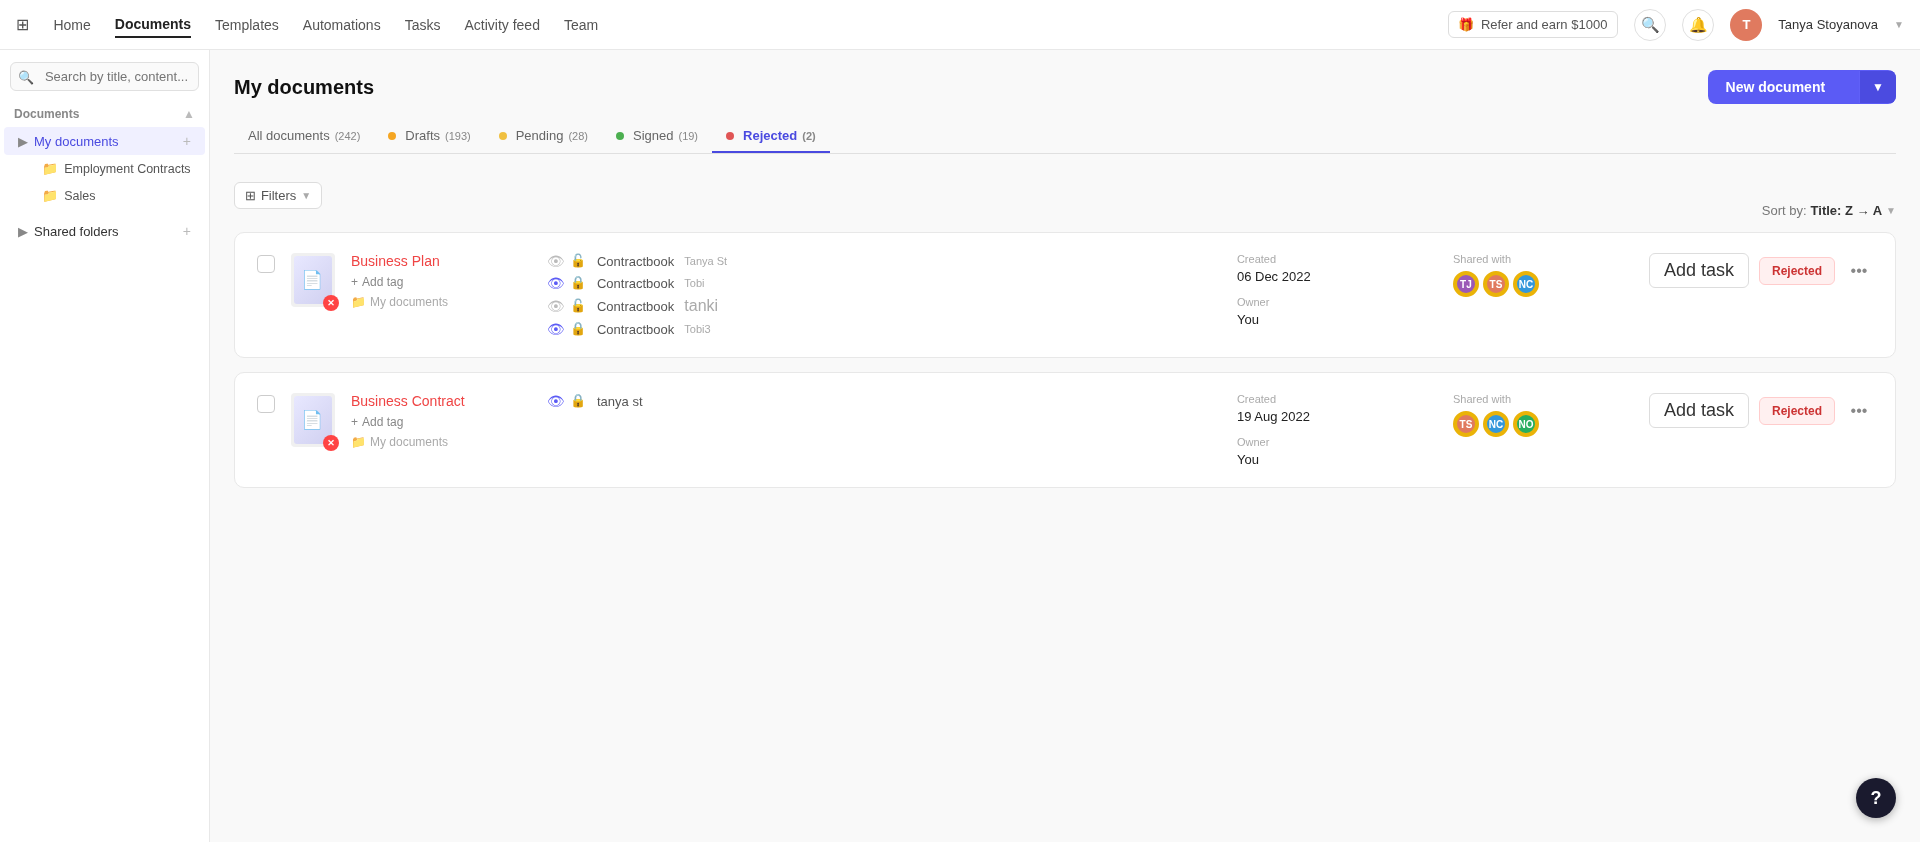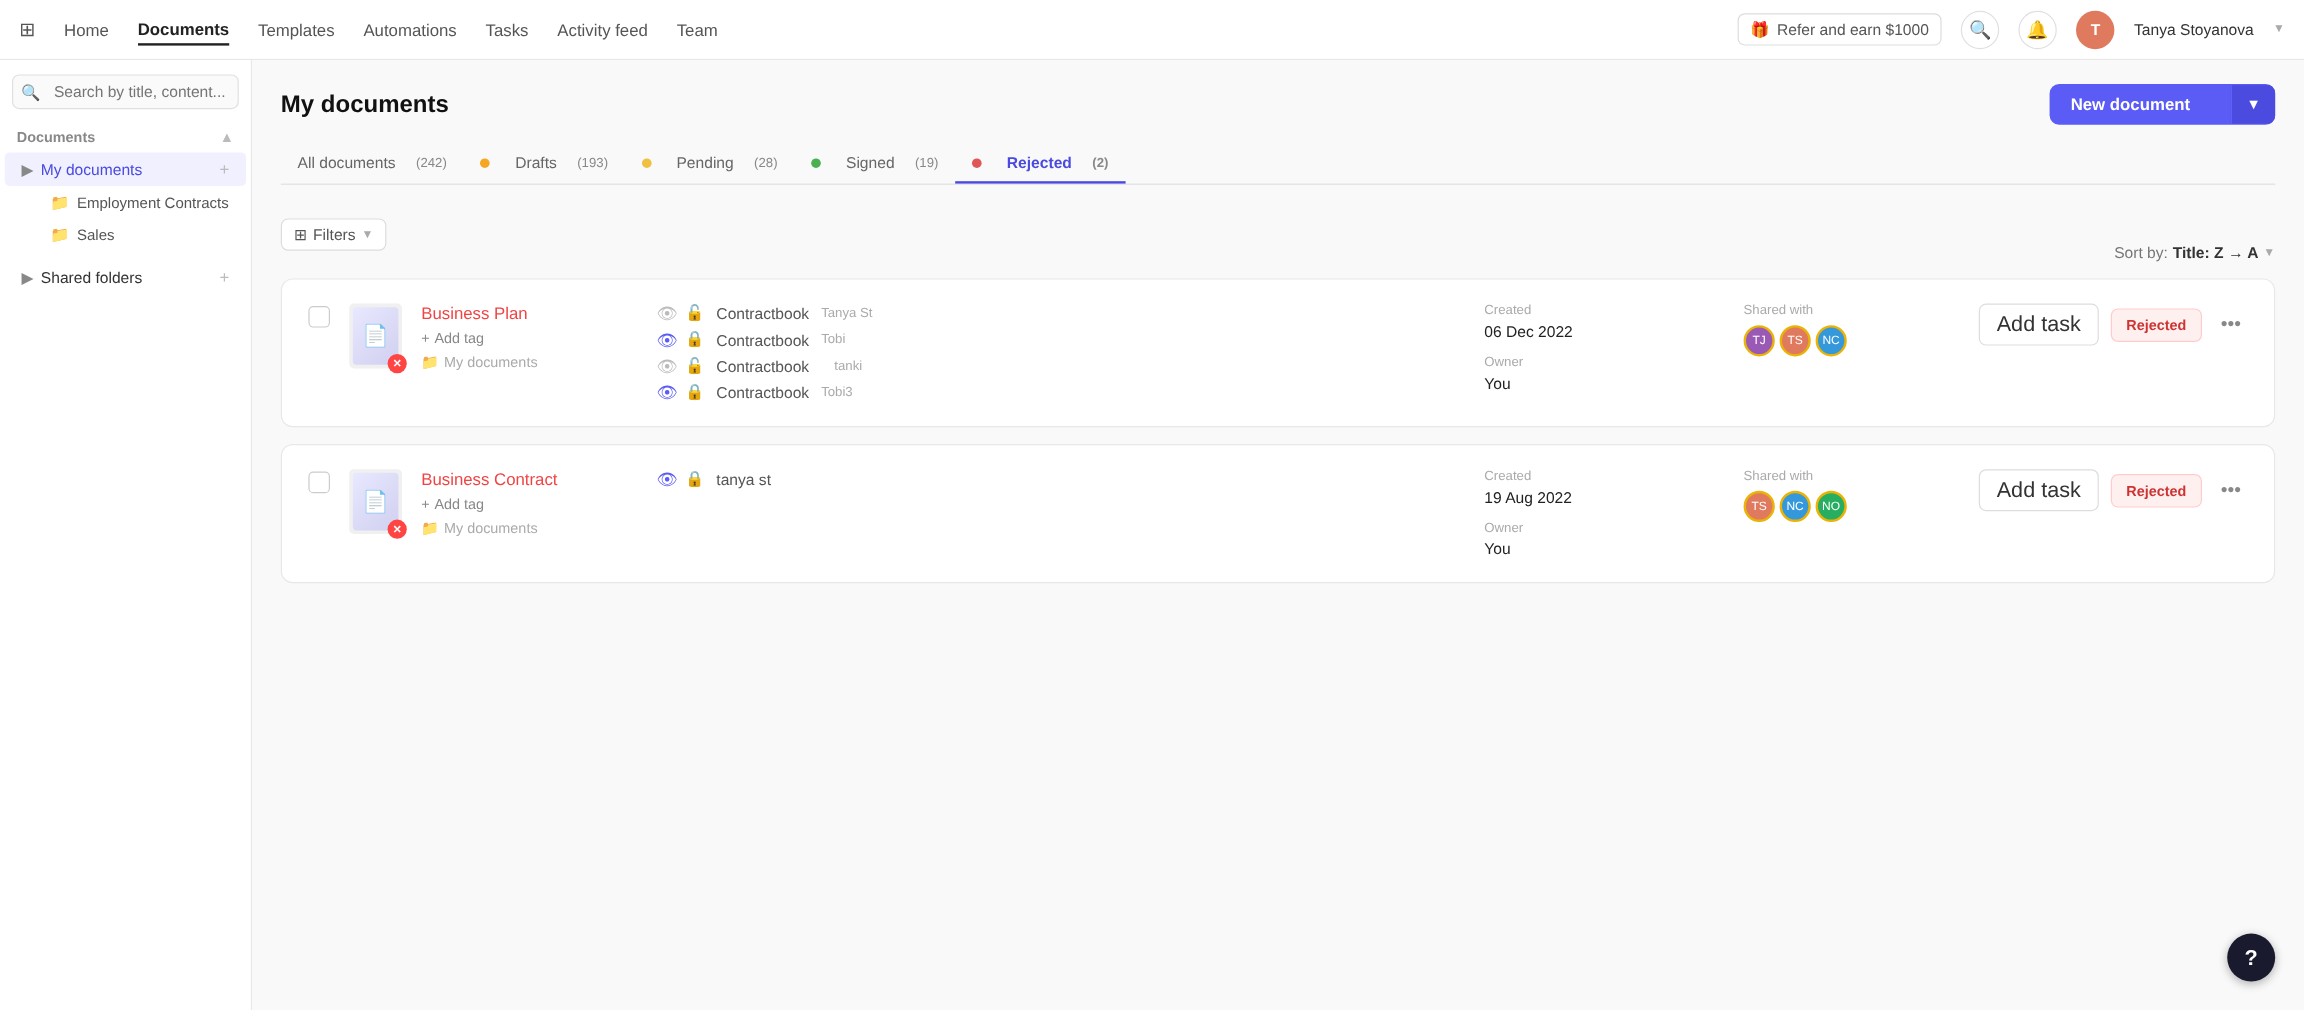--- a/index.html
+++ b/index.html
@@ -38,21 +38,21 @@
     
     .main { flex: 1; padding: 20px 24px; overflow-y: auto; background: #f9f9f9; }
     .main-header { display: flex; align-items: center; justify-content: space-between; margin-bottom: 16px; }
     .page-title { font-size: 20px; font-weight: 700; color: #111; }
     .new-doc-btn { display: flex; align-items: center; gap: 16px; border-radius: 8px; overflow: hidden; cursor: pointer; background: #5b5bf5; }
     .new-doc-main { padding: 9px 18px; color: #fff; font-size: 14px; font-weight: 600; }
     .new-doc-caret { padding: 9px 12px; background: #4b4be0; color: #fff; font-size: 12px; border-left: 1px solid #6060f8; }
 
     
     .tabs { display: flex; align-items: center; gap: 0; border-bottom: 1px solid #e0e0e0; margin-bottom: 18px; }
-    .tab { padding: 8px 14px; font-size: 13px; color: #666; cursor: pointer; border-bottom: 2px solid transparent; display: flex; align-items: center; gap: 17px; white-space: nowrap; }
+    .tab { padding: 8px 14px; font-size: 13px; color: #666; cursor: pointer; border-bottom: 2px solid transparent; display: flex; align-items: center; gap: 5px; white-space: nowrap; }
     .tab.active { color: #4a4ae0; border-bottom-color: #4a4ae0; font-weight: 600; }
     .tab-badge { font-size: 11px; color: #888; }
 
     
     .filters-row { display: flex; align-items: center; justify-content: space-between; margin-bottom: 14px; }
     .filters-btn { display: flex; align-items: center; gap: 5px; font-size: 13px; color: #555; cursor: pointer; padding: 5px 10px; border: 1px solid #ddd; border-radius: 6px; background: #fff; }
     .sort-label { font-size: 13px; color: #777; display: flex; align-items: center; gap: 4px; margin-top: 31px; }
     .sort-value { color: #333; font-weight: 600; }
 
     
@@ -73,21 +73,21 @@
     .signer-eye.active { color: #5b5bf5; }
     .signer-lock { font-size: 13px; color: #bbb; cursor: pointer; }
     .signer-lock.active { color: #ff6b6b; }
     .signer-name { font-size: 13px; color: #555; }
     .doc-meta { flex: 0 0 200px; display: flex; flex-direction: column; gap: 4px; }
     .meta-label { font-size: 11px; color: #aaa; font-weight: 500; }
     .meta-value { font-size: 13px; color: #222; font-weight: 500; }
     .doc-shared { flex: 0 0 180px; }
     .shared-label { font-size: 11px; color: #aaa; font-weight: 500; margin-bottom: 6px; }
     .avatars-row { display: flex; gap: 4px; }
-    .mini-avatar { width: 26px; height: 26px; border-radius: 50%; display: flex; align-items: center; justify-content: center; font-size: 10px; font-weight: 400; color: #fff; border: 2px solid #eab308; }
+    .mini-avatar { width: 26px; height: 26px; border-radius: 50%; display: flex; align-items: center; justify-content: center; font-size: 10px; font-weight: 700; color: #fff; border: 4px solid #eab308; }
     .doc-actions { display: flex; align-items: center; gap: 10px; margin-left: auto; }
     .add-task-btn { padding: 6px 14px; border: 1px solid #ddd; border-radius: 6px; background: #fff; font-size: 18px; color: #333; cursor: pointer; white-space: nowrap; }
     .rejected-badge { padding: 6px 12px; border-radius: 6px; background: #fff0f0; border: 1px solid #ffcccc; color: #cc3333; font-size: 12px; font-weight: 600; white-space: nowrap; }
     .more-btn { width: 28px; height: 28px; border-radius: 50%; border: none; background: transparent; cursor: pointer; font-size: 16px; color: #888; display: flex; align-items: center; justify-content: center; }
 
     
     .help-btn { position: fixed; bottom: 24px; right: 24px; width: 40px; height: 40px; border-radius: 50%; background: #1a1a2e; display: flex; align-items: center; justify-content: center; color: #fff; font-size: 18px; font-weight: 700; cursor: pointer; box-shadow: 0 2px 8px rgba(0,0,0,0.3); }
   </style>
 </head>
 <body>
@@ -243,21 +243,21 @@
         <span class="signer-name">Contractbook</span>
         <span style="font-size:11px;color:#aaa;">Tobi</span>
       </div>
 
       <div class="signer-row">
         <div class="signer-icons">
           <span class="signer-eye ">👁</span>
           <span class="signer-lock ">🔓</span>
         </div>
         <span class="signer-name">Contractbook</span>
-        <span style="font-size:11px;color:#aaa;margin-left:11px;">tanki</span>
+        <span style="font-size:16px;color:#aaa;">tanki</span>
       </div>
 
       <div class="signer-row">
         <div class="signer-icons">
           <span class="signer-eye active">👁</span>
           <span class="signer-lock active">🔒</span>
         </div>
         <span class="signer-name">Contractbook</span>
         <span style="font-size:11px;color:#aaa;">Tobi3</span>
       </div>

